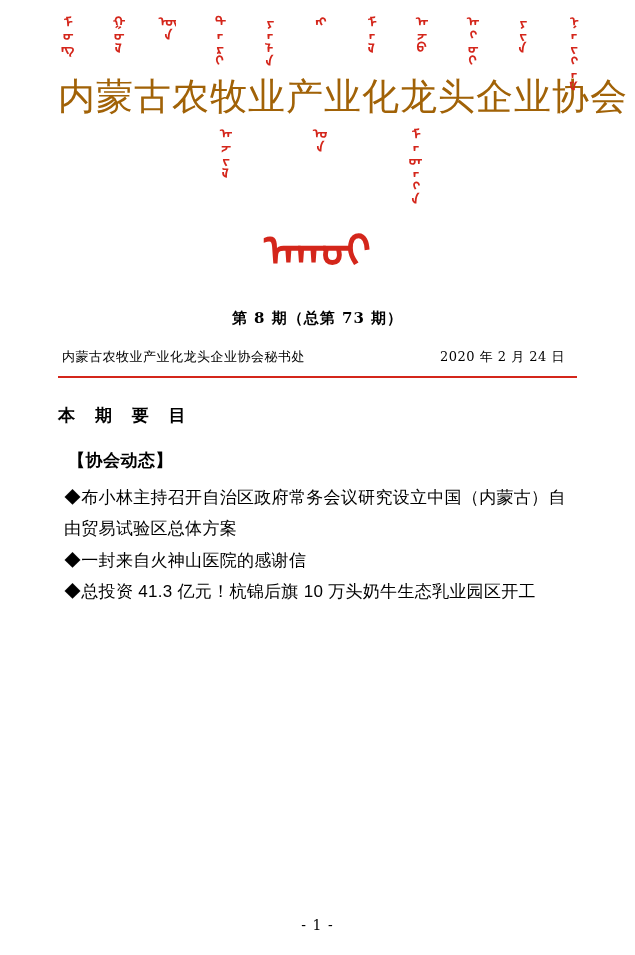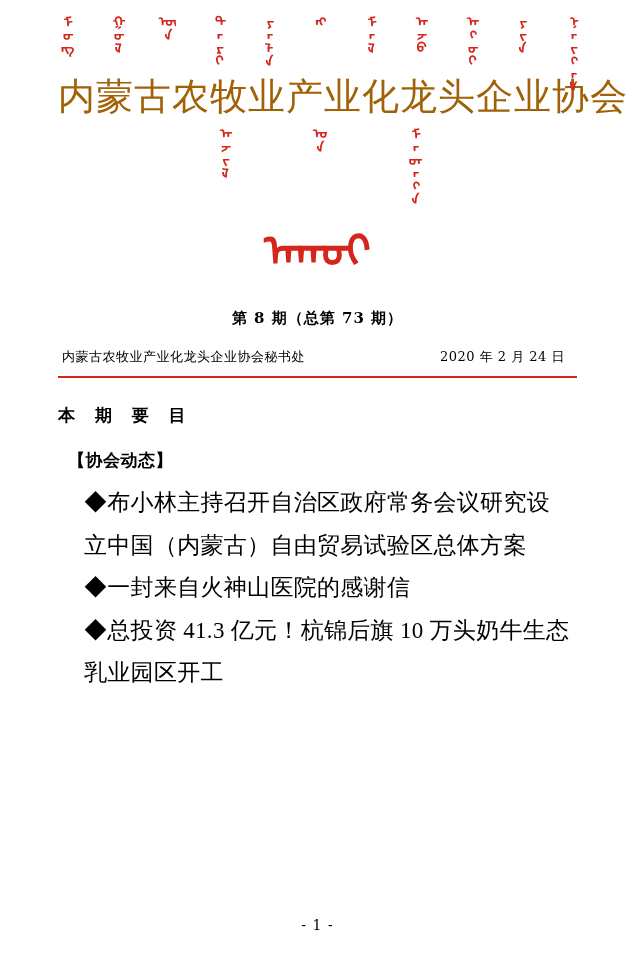--- a/index.html
+++ b/index.html
@@ -117,26 +117,26 @@
     padding: 0 6px;
   }
   .toc-section {
     font-family: "DejaVu Serif", serif;
     font-weight: bold;
     font-size: 17px;
     margin: 14px 0 10px 4px;
     letter-spacing: 0.5px;
   }
   .toc-item {
-    font-family: Liberation Serif, serif;
-    font-size: 23px;
+    font-family: Liberation Sans, sans-serif;
+    font-size: 17px;
     line-height: 1.85;
     letter-spacing: 0.3px;
     text-indent: 0;
-    margin-left: 20px;
+    margin-left: 0;
   }
 
   
   .footer {
     position: absolute;
     left: 0;
     right: 0;
     bottom: 22px;
     text-align: center;
     font-family: "DejaVu Serif", serif;

